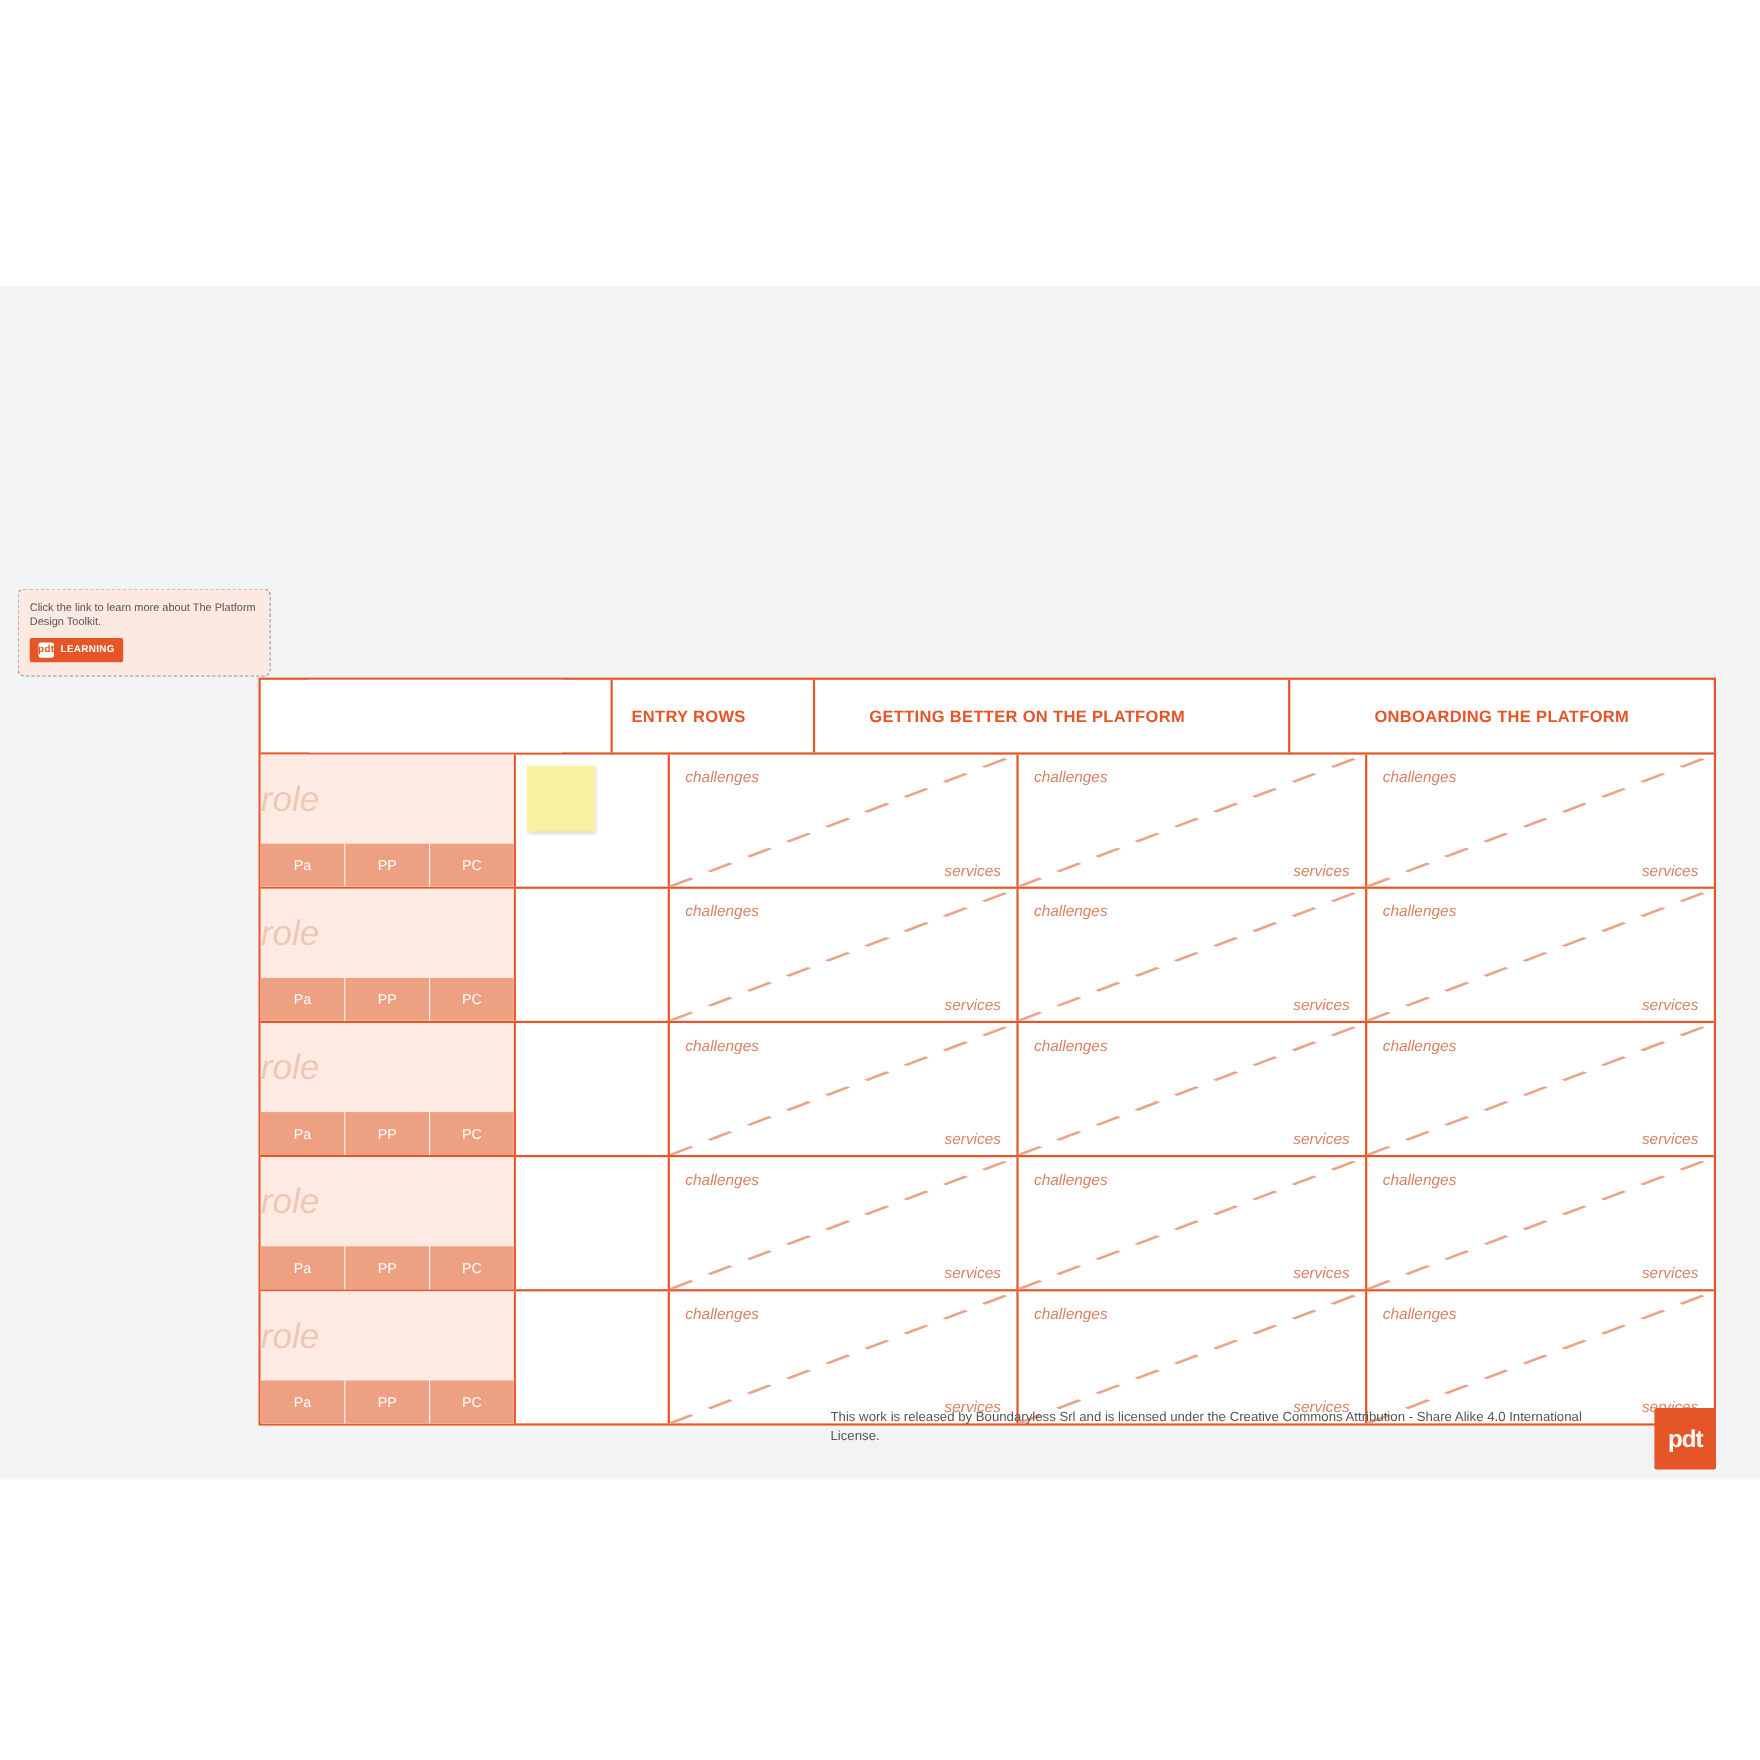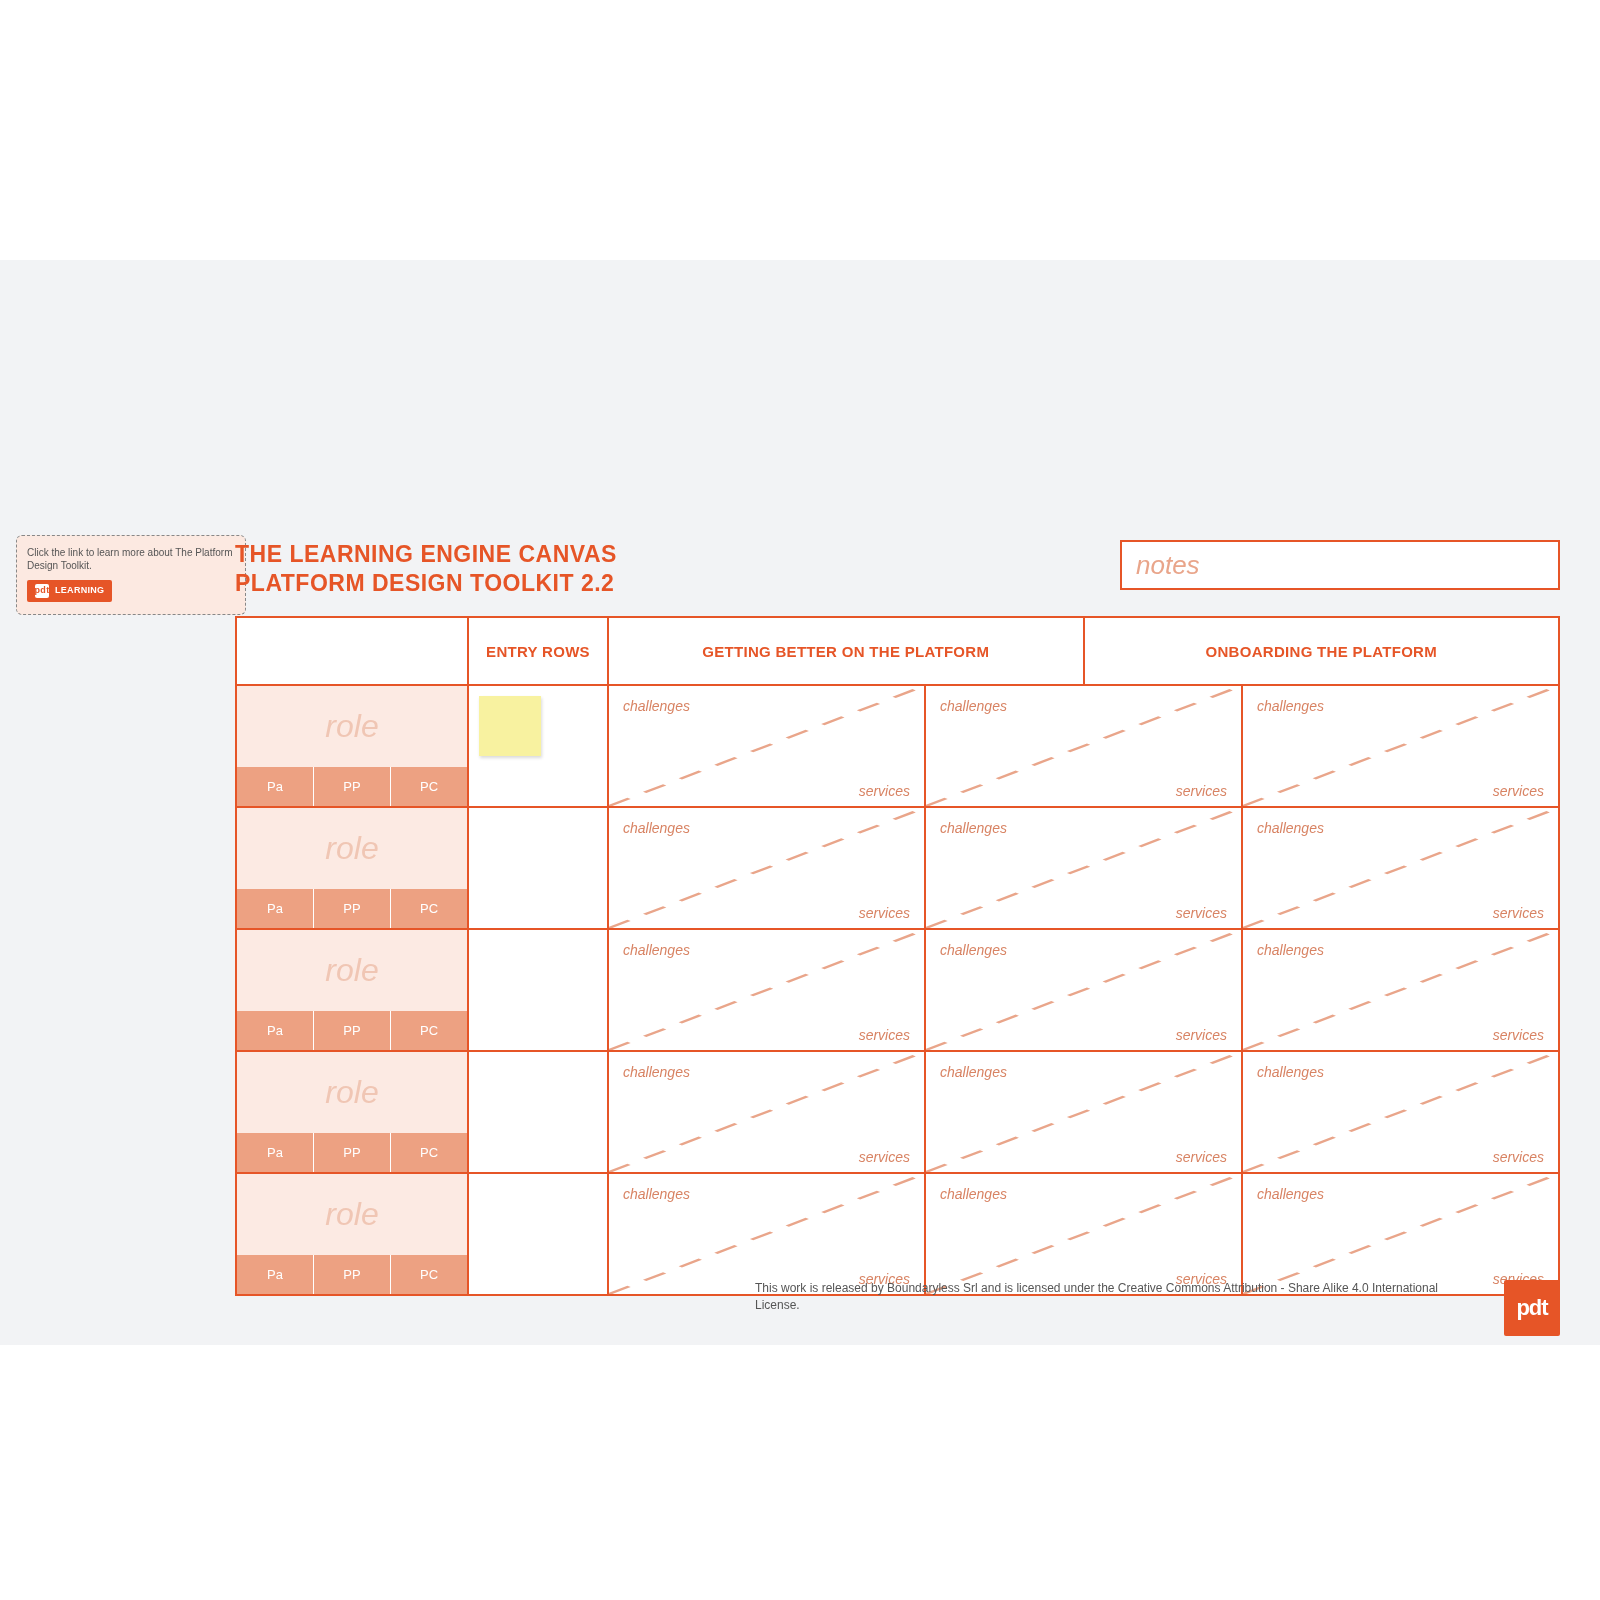--- a/index.html
+++ b/index.html
@@ -61,34 +61,34 @@
   
   .grid{
     position:absolute;left:235px;top:356px;right:40px;
     border:2.5px solid var(--orange);background:#fff;
   }
   .headrow{display:flex;border-bottom:2px solid var(--orange);}
   .headcell{
     flex:1;border-left:2px solid var(--orange);
     display:flex;align-items:center;justify-content:center;text-align:center;
     color:var(--orange);font-weight:800;font-size:15px;letter-spacing:.3px;
-    padding:12px 8px;min-height:66px;
+    padding:12px 8px;min-height:66px;margin-left:44px;
   }
   .headcell.first{flex:0 0 230px;border-left:none;background:#fff;}
   .headcell.entry{flex:0 0 140px;}
 
   .row{display:flex;border-top:2px solid var(--orange);}
   .row:first-of-type{border-top:none;}
   .rolecell{
     flex:0 0 230px;background:var(--orange-faint2);position:relative;
     display:flex;flex-direction:column;justify-content:flex-end;
     min-height:120px;
   }
   .rolecell .rolelabel{
-    position:absolute;left:0;right:0;top:22px;text-align:center;
+    position:absolute;left:0;right:0;top:22px;text-align:left;
     color:#F0C6B4;font-size:32px;font-weight:400;font-style:italic;
   }
   .roletabs{display:flex;}
   .roletabs div{
     flex:1;background:var(--orange-soft);color:#fff;font-size:13px;
     text-align:center;padding:12px 0;border-right:1.5px solid #fff;
   }
   .roletabs div:last-child{border-right:none;}
 
   .entrycell{
@@ -133,29 +133,20 @@
 <div class="stage">
 
   <div class="infobox">
     <div>Click the link to learn more about The Platform Design Toolkit.</div>
     <div class="badge">
       <span class="ico">pdt</span>
       <span>LEARNING</span>
     </div>
   </div>
 
-  <div class="header">
-    <div class="title">
-      <div>THE LEARNING ENGINE CANVAS</div>
-      <div>PLATFORM DESIGN TOOLKIT 2.2</div>
-    </div>
-    <div class="notes">
-      <span>notes</span>
-    </div>
-  </div>
 
   <div class="grid">
     <div class="headrow">
       <div class="headcell first"></div>
       <div class="headcell entry">ENTRY ROWS</div>
       <div class="headcell">GETTING BETTER ON THE PLATFORM</div>
       <div class="headcell">ONBOARDING THE PLATFORM</div>
     </div>
     <div id="rows">
         <div class="row">

